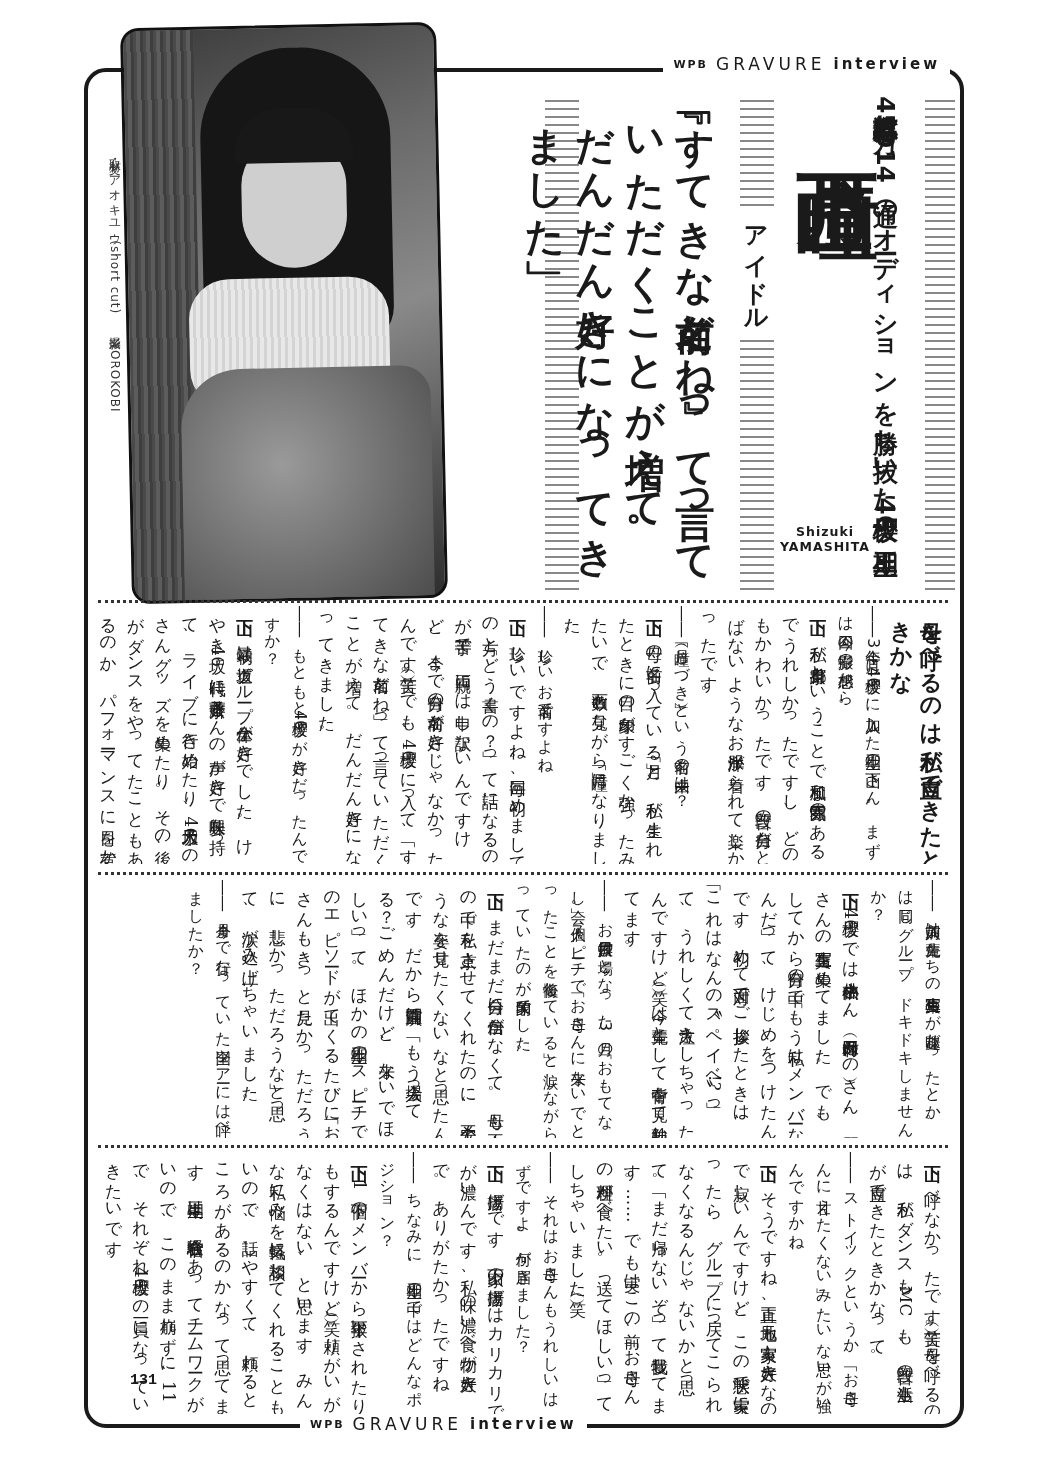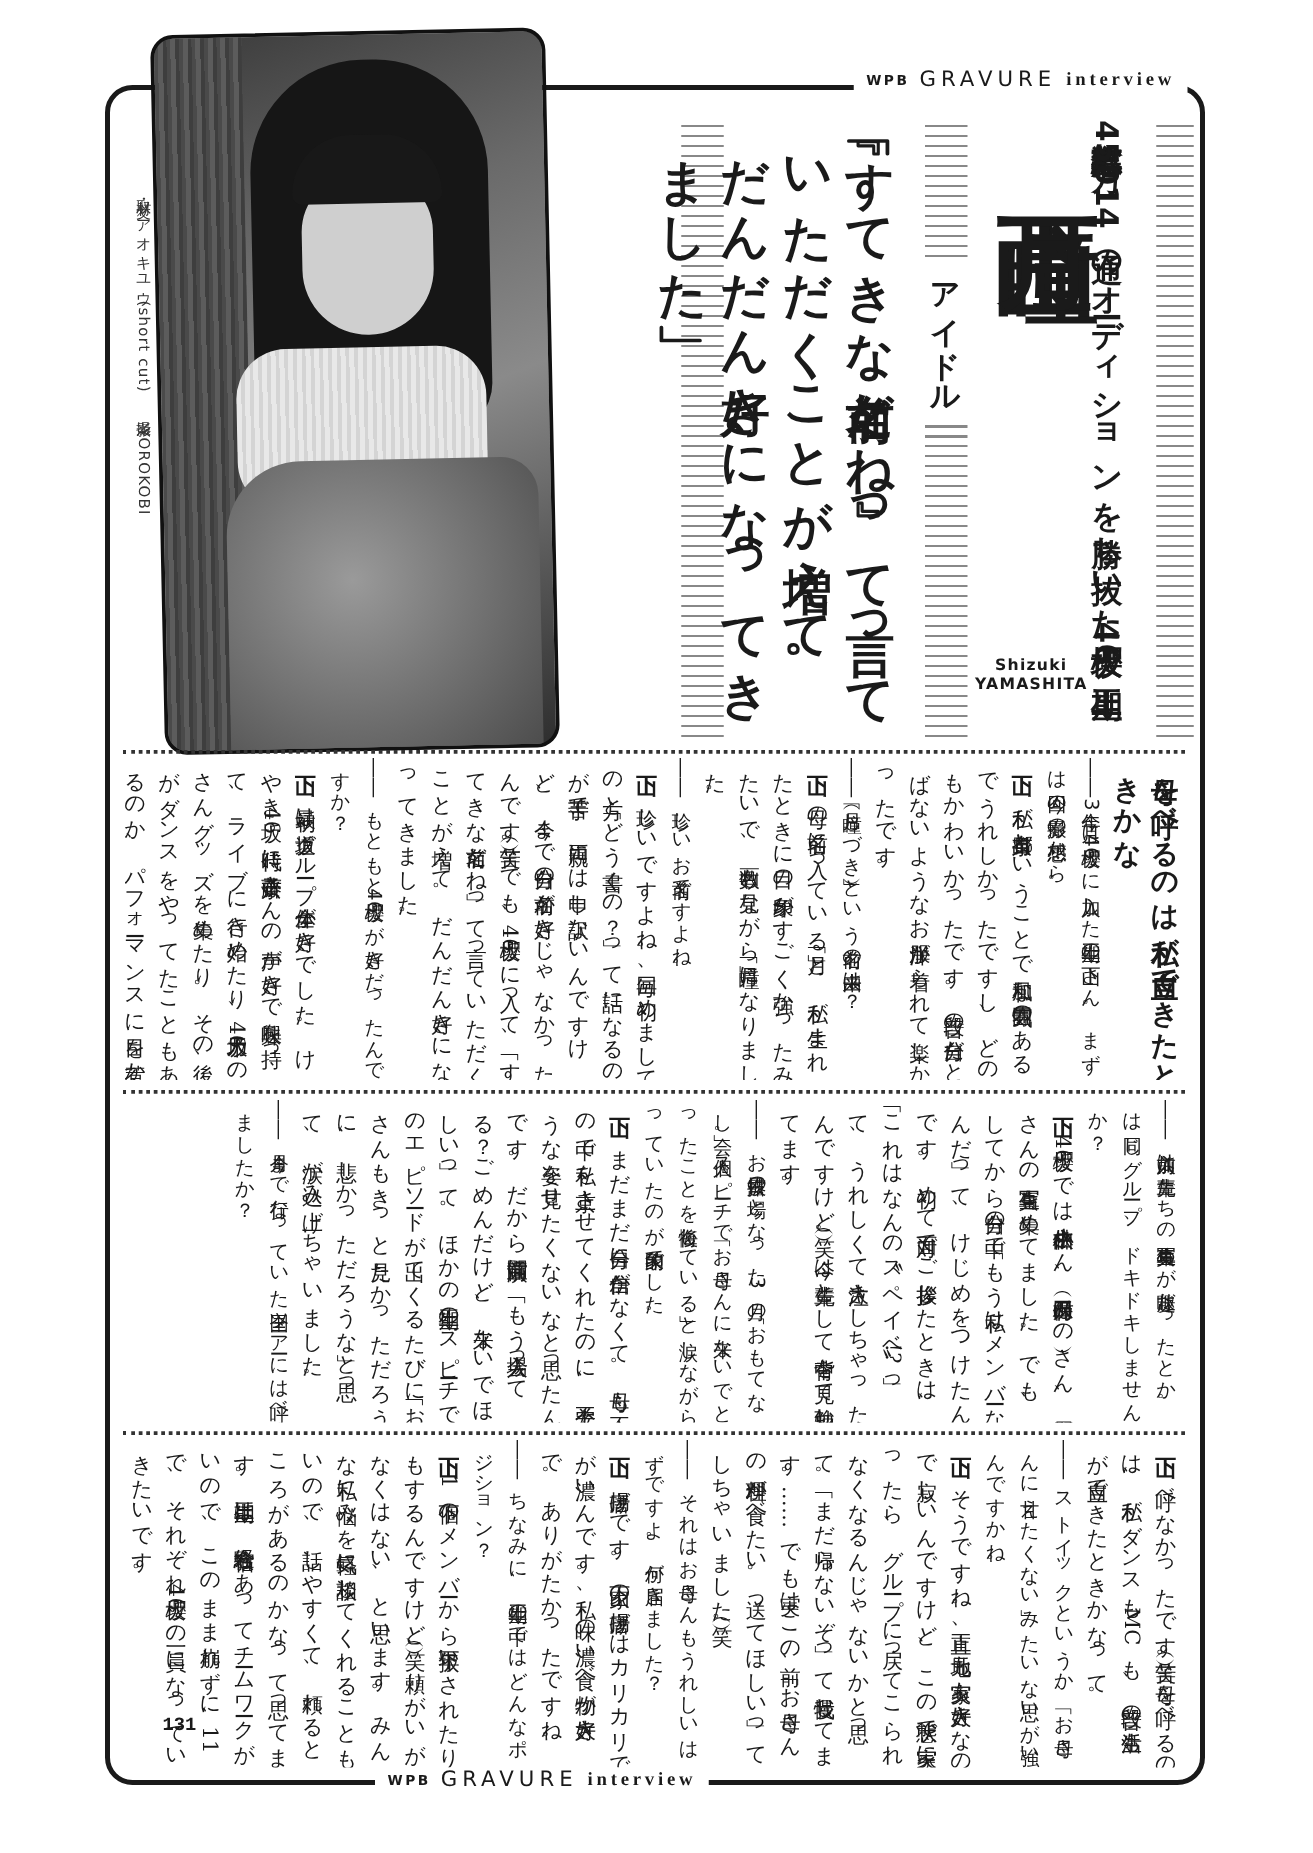--- a/index.html
+++ b/index.html
@@ -3,21 +3,21 @@
 <meta charset="utf-8">
 <style>
   html, body { margin:0; padding:0; background:#ffffff; }
   body { width:1050px; height:1482px; position:relative; overflow:hidden; font-family:"DejaVu Serif", serif; color:#1a1a1a; }
   .frame { position:absolute; left:84px; top:68px; width:880px; height:1360px; border:4px solid #1a1a1a; border-radius:22px; box-sizing:border-box; }
   .frame-label { position:absolute; background:#fff; padding:0 10px; font-family:"DejaVu Sans", sans-serif; white-space:nowrap; display:flex; align-items:center; gap:8px; }
   .frame-label.top { right:100px; top:54px; }
   .frame-label.bottom { left:300px; top:1414px; }
   .lbl-wpb { font-size:11px; font-weight:bold; letter-spacing:2px; }
   .lbl-grav { font-size:17px; font-weight:normal; letter-spacing:4px; }
-  .lbl-int { font-size:15px; font-weight:bold; letter-spacing:3px;font-family:Liberation Serif, serif; }
+  .lbl-int { font-size:15px; font-weight:bold; letter-spacing:3px; }
   .photo { position:absolute; left:126px; top:25px; width:310px; height:570px; border-radius:18px; overflow:hidden; transform:rotate(-1.2deg); background:linear-gradient(160deg,#3a3a3a 0%,#6a6a6a 30%,#8a8a8a 55%,#555 80%,#2e2e2e 100%); border:3px solid #111; }
   .photo .wood { position:absolute; left:0; top:0; width:70px; height:100%; background:repeating-linear-gradient(90deg,#4a4a4a 0 3px,#5c5c5c 3px 7px,#3e3e3e 7px 10px); }
   .photo .hair { position:absolute; left:75px; top:20px; width:190px; height:300px; border-radius:90px 90px 40px 40px; background:#161616; }
   .photo .face { position:absolute; left:115px; top:110px; width:105px; height:130px; border-radius:50px 50px 55px 55px; background:#cfcfcf; }
   .photo .bangs { position:absolute; left:108px; top:80px; width:120px; height:55px; border-radius:60px 60px 10px 10px; background:#181818; }
   .photo .sweater { position:absolute; left:60px; top:250px; width:200px; height:130px; border-radius:40px; background:repeating-linear-gradient(90deg,#e8e8e8 0 4px,#d4d4d4 4px 7px); }
   .photo .skirt { position:absolute; left:50px; top:340px; width:250px; height:240px; border-radius:60px 30px 0 0; background:radial-gradient(circle at 40% 40%,#9a9a9a,#6a6a6a 60%,#4a4a4a); }
   .credit { position:absolute; left:106px; top:150px; height:450px; writing-mode:vertical-rl; font-family:"DejaVu Sans", sans-serif; font-size:12px; color:#333; letter-spacing:1px; }
   .stripes { position:absolute; background:repeating-linear-gradient(180deg,#888 0 2px,transparent 2px 8px); width:34px; }
   .headline { position:absolute; writing-mode:vertical-rl; font-family:"DejaVu Sans", sans-serif; font-weight:bold; }

